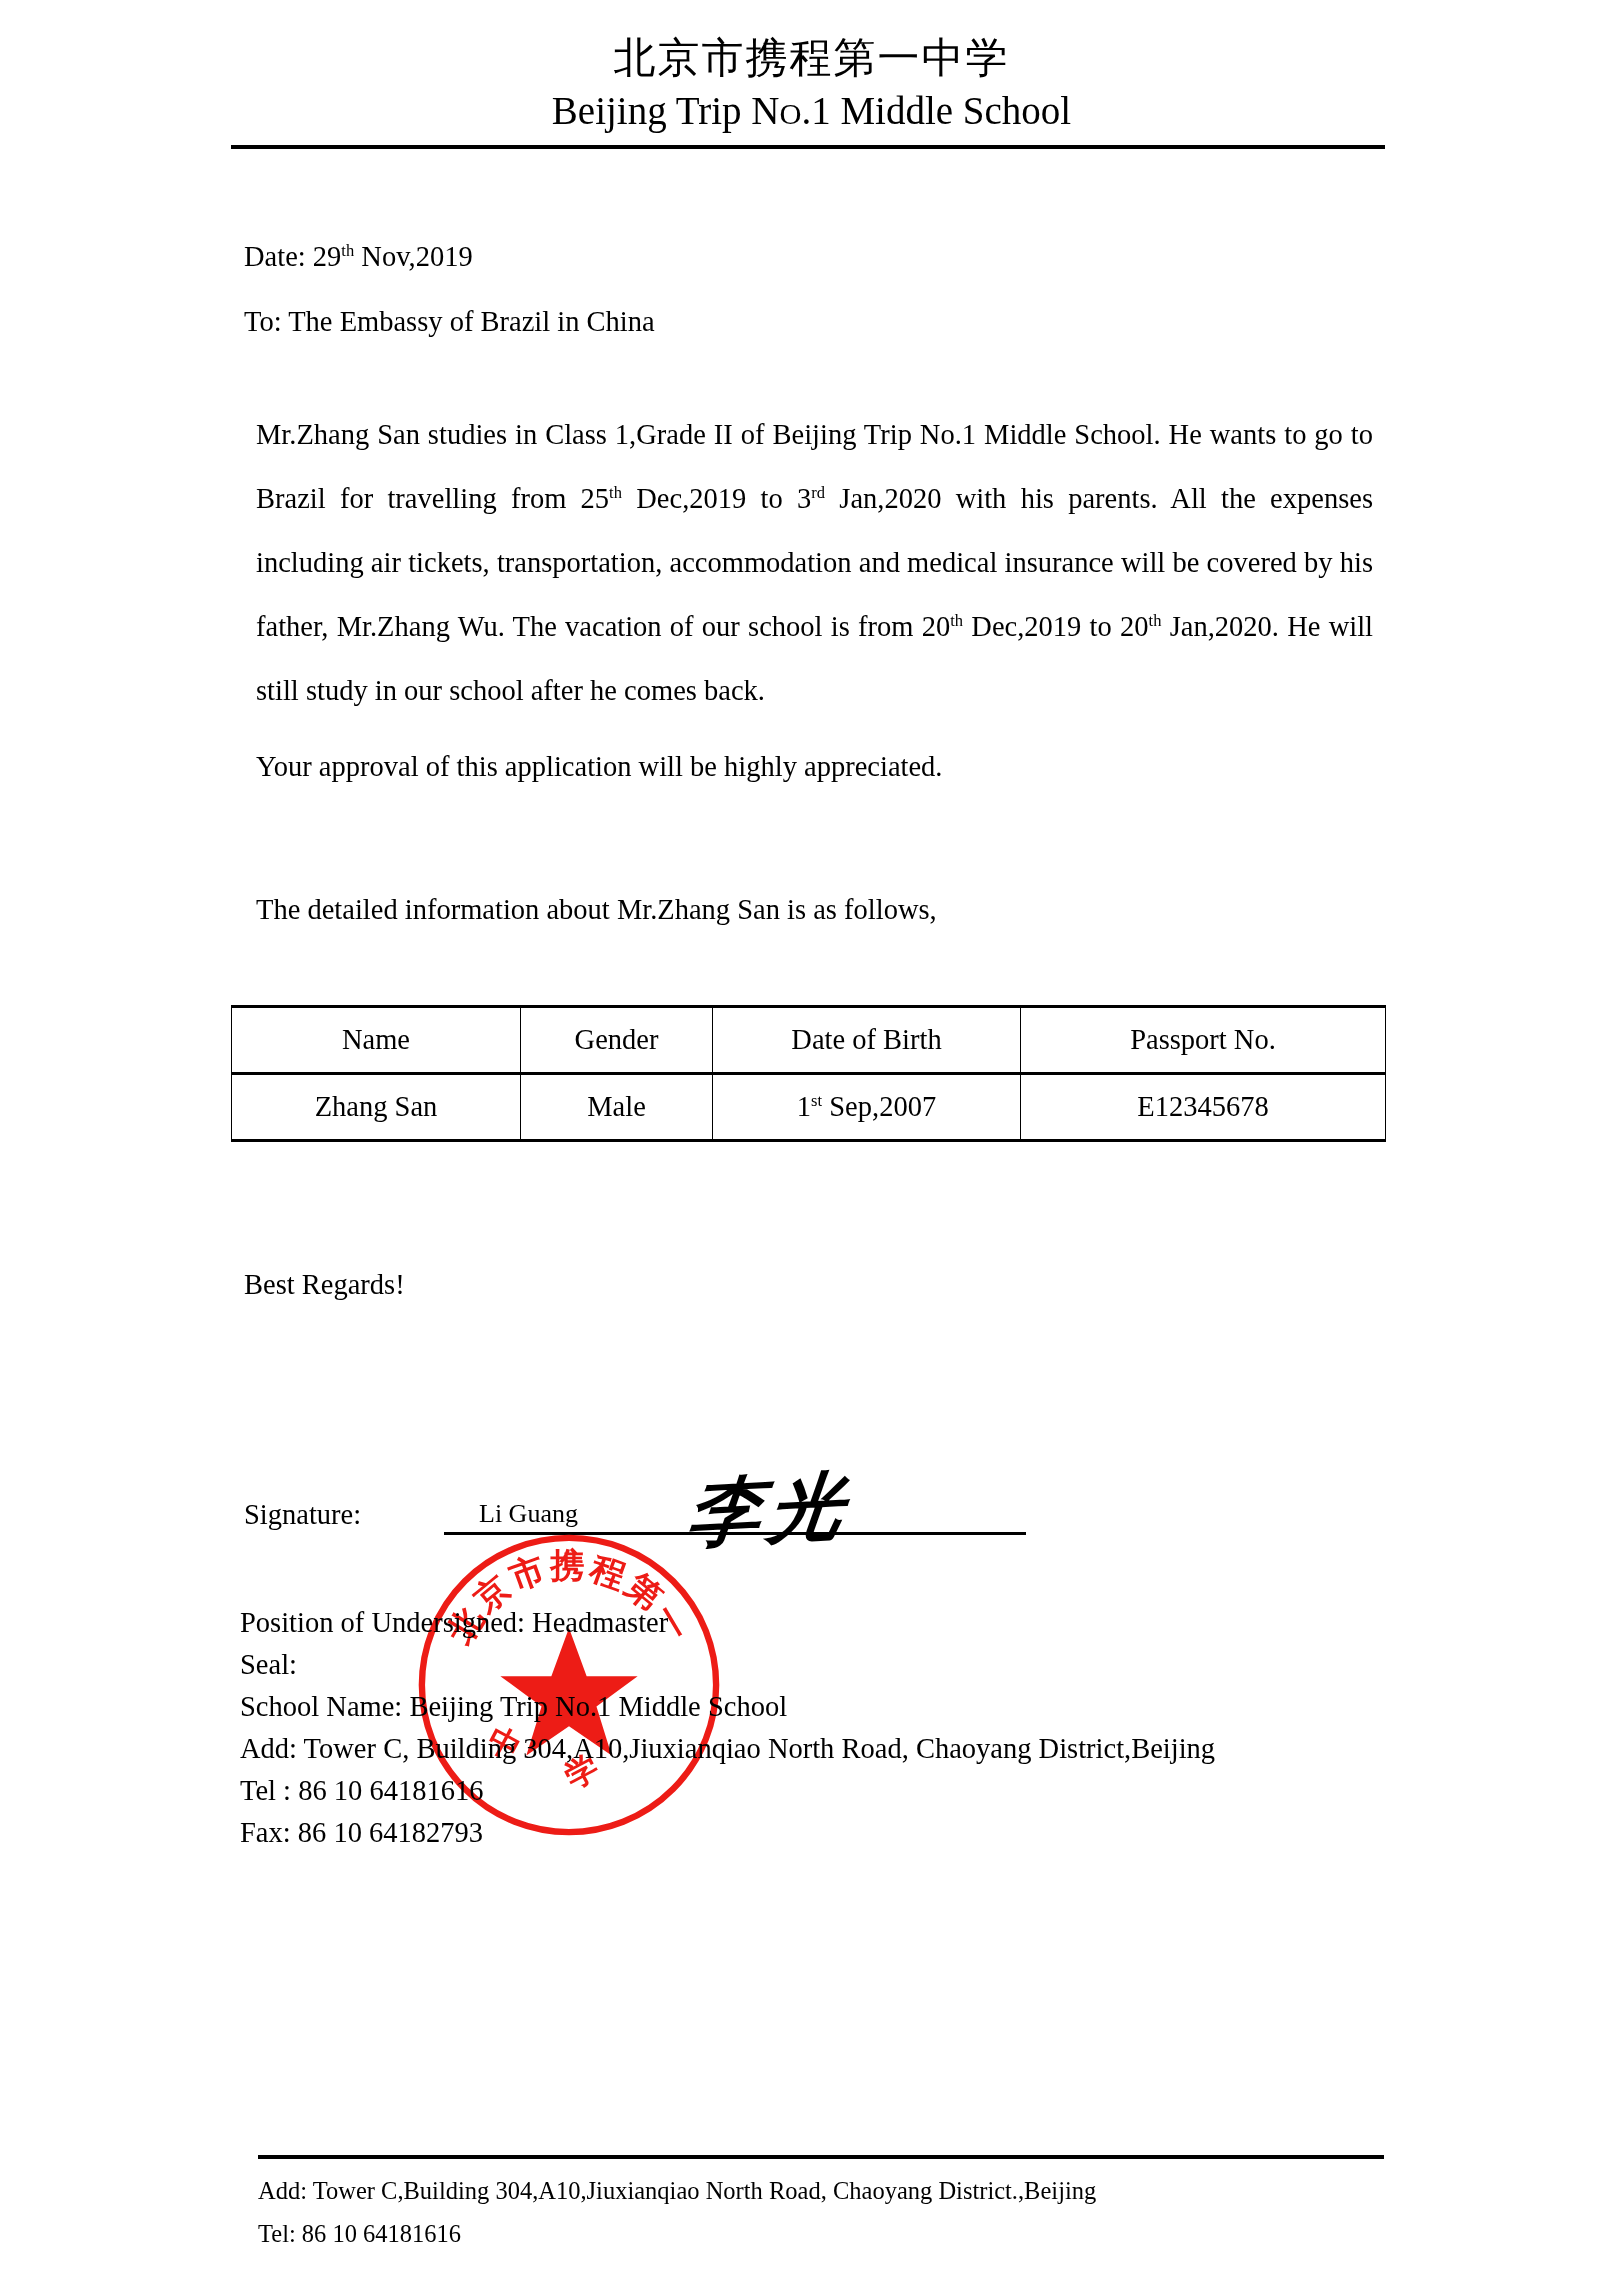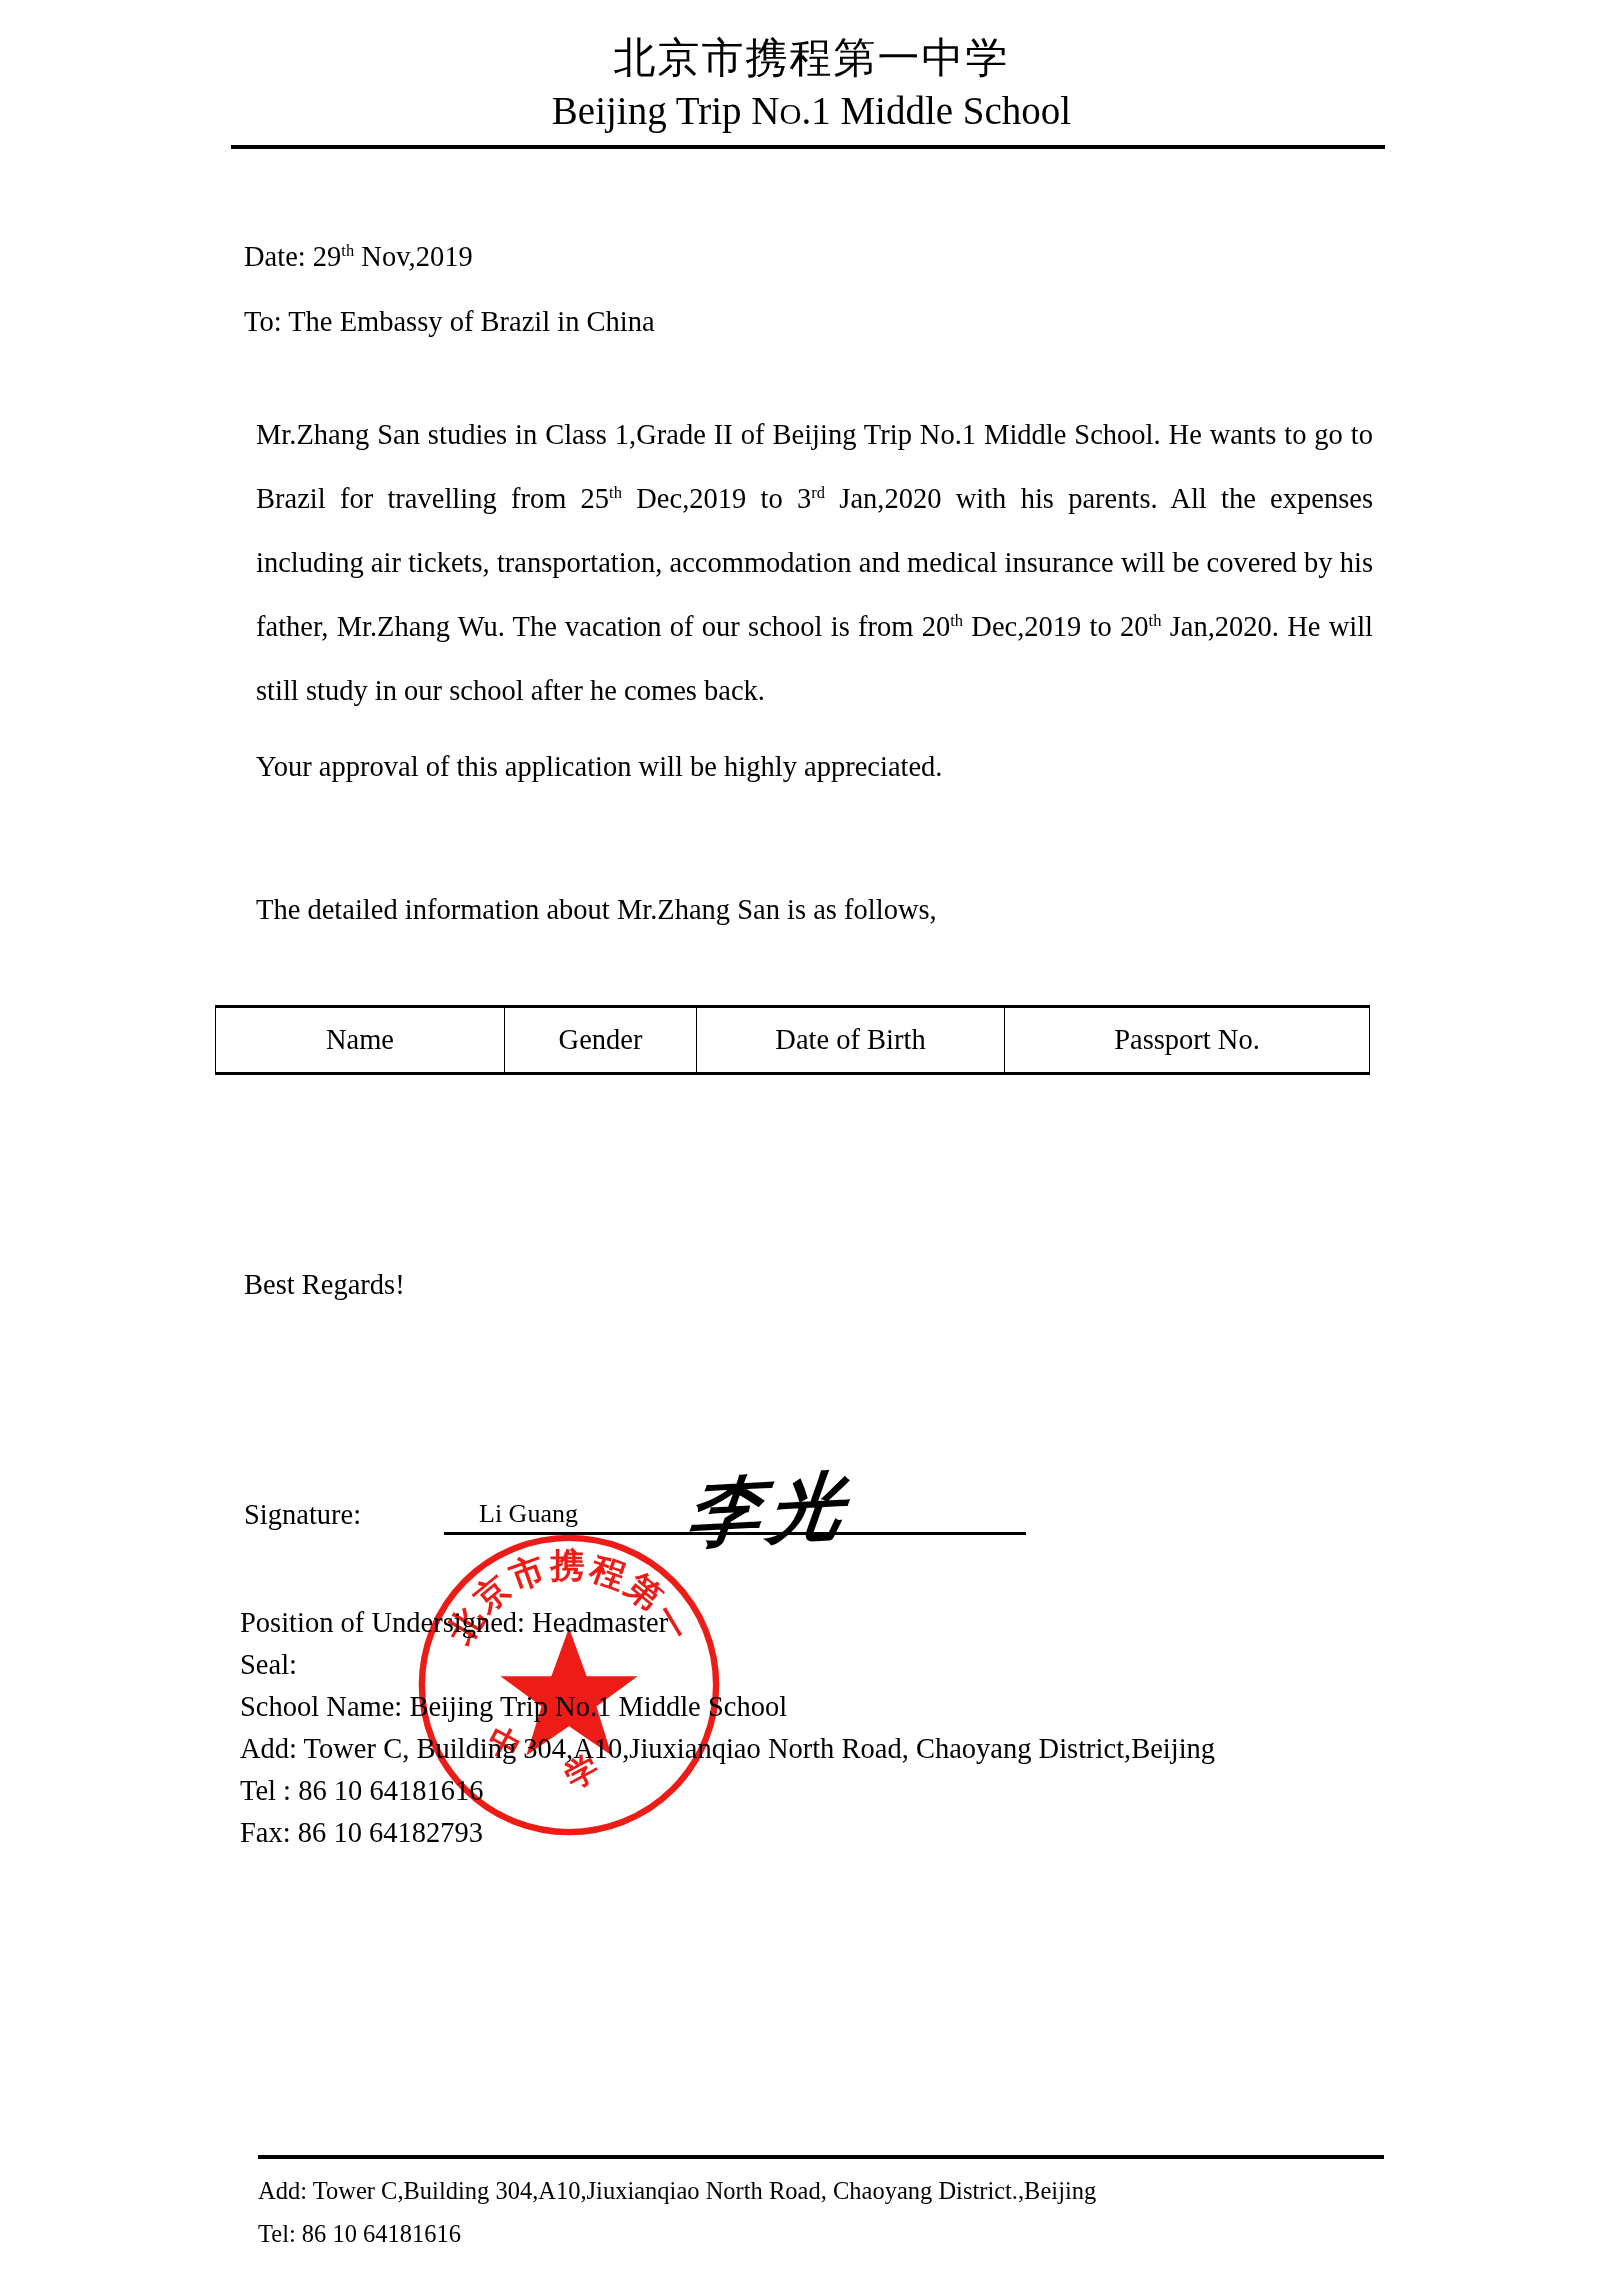--- a/index.html
+++ b/index.html
@@ -83,21 +83,21 @@
 
   sup {
     font-size: 0.58em;
     vertical-align: super;
     line-height: 0;
   }
 
   
   .info-table {
     position: absolute;
-    left: 215px;
+    left: 231px;
     top: 1005px;
     width: 1154px;
     border-collapse: collapse;
     table-layout: fixed;
   }
   .info-table td {
     border: 1.5px solid #000000;
     text-align: center;
     font-size: 28.5px;
     height: 64px;
@@ -231,20 +231,26 @@
         <col class="c1">
         <col class="c2">
         <col class="c3">
       </colgroup>
     <tbody>
       <tr class="head">
         <td>Name</td>
         <td>Gender</td>
         <td>Date of Birth</td>
         <td>Passport No.</td>
+      </tr>
+      <tr class="data">
+        <td>Zhang San</td>
+        <td>Male</td>
+        <td><span>1</span><sup>st</sup><span> Sep,2007</span></td>
+        <td>E12345678</td>
       </tr>
     </tbody>
   </table>
 
   <div class="regards">Best Regards!</div>
 
   <div class="sig-row">Signature:</div>
   <div class="sig-typed">Li Guang</div>
   <div class="sig-line"></div>
   <div class="sig-handwritten">李光</div>

